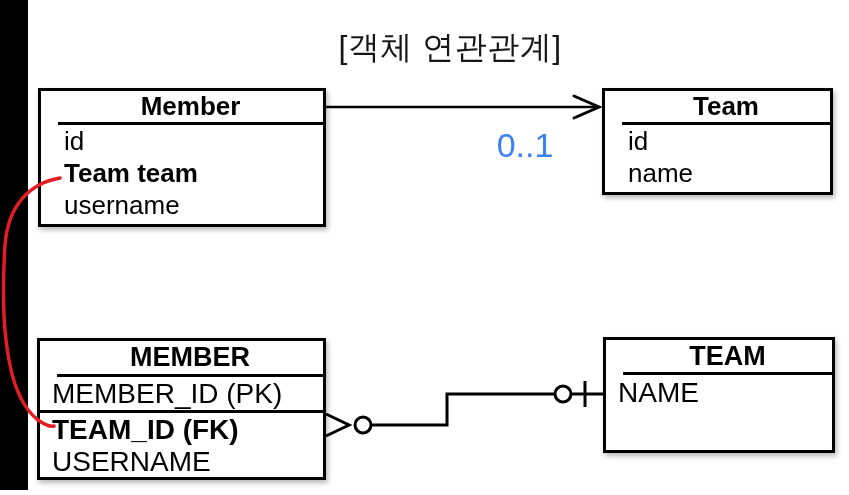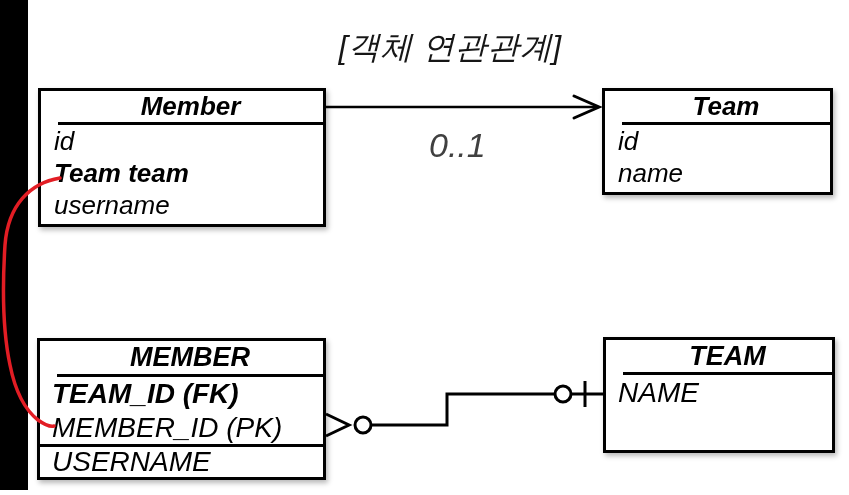--- a/index.html
+++ b/index.html
@@ -1,48 +1,48 @@
 <!DOCTYPE html>
 <html><head>
 <meta charset="utf-8">
 <style>
   html,body { margin:0; padding:0; background:#ffffff; }
   .canvas {
     position:relative; width:849px; height:490px; background:#ffffff;
-    font-family:"Liberation Sans", sans-serif; color:#000; overflow:hidden;font-style:italic;
+    font-family:"Liberation Sans", sans-serif; color:#000; overflow:hidden;
   }
   .left-bar { position:absolute; left:0; top:0; width:28px; height:495px; background:#000; }
   .title { position:absolute; font-size:32px; color:#161616; text-align:center; white-space:nowrap; letter-spacing:0.5px; }
   .title-object { left:290px; top:26px; width:320px; }
   .title-table  { left:280px; top:281px; width:370px; }
 
   .box { position:absolute; background:#fff; border:3px solid #000; box-shadow:2px 3px 5px rgba(0,0,0,0.28); box-sizing:content-box; }
   .box-header { border-bottom:3px solid #000; font-weight:bold; text-align:center; white-space:nowrap; overflow:hidden;margin-left:17px; }
-  .row { padding-left:13px; white-space:nowrap; overflow:hidden; }
+  .row { padding-left:23px; white-space:nowrap; overflow:hidden; }
   .bold { font-weight:bold; }
 
   
   .member-object { left:38px; top:88px; width:282px; height:133px; }
   .team-object   { left:602px; top:88px; width:225px; height:101px; }
   .member-object .box-header, .team-object .box-header { height:31px; line-height:31px; font-size:26px; }
   .member-object .row, .team-object .row { height:32px; line-height:32px; font-size:26px; }
 
   
   .member-table { left:37px; top:338px; width:283px; height:136px; }
   .team-table   { left:603px; top:337px; width:226px; height:110px; }
   .member-table .box-header { height:33px; line-height:33px; font-size:27px; }
   .team-table .box-header   { height:32px; line-height:32px; font-size:27px; }
   .member-table .row, .team-table .row { font-size:28px; padding-left:12px; }
   .member-table .r1 { height:33px; line-height:33px; border-bottom:3px solid #000; }
   .member-table .r2 { height:34px; line-height:34px; }
   .member-table .r3 { height:30px; line-height:30px; }
   .team-table .r1 { height:37px; line-height:37px; border-bottom:3px solid #000; }
   .team-table .r2 { height:35px; line-height:35px; }
 
-  .mult-label { position:absolute; left:429px; top:126px; width:140px; font-size:34px; font-weight:300; color:#404040; }
+  .mult-label { position:absolute; left:455px; top:126px; width:140px; text-align:center; font-size:34px; font-weight:300; color:#3b82f6; }
 
   svg.overlay { position:absolute; left:0; top:0; width:849px; height:495px; pointer-events:none; }
 </style>
 </head>
 <body>
 
 <div class="canvas">
 
   <div class="left-bar"></div>
 
@@ -58,22 +58,22 @@
   <div class="box team-object">
     <div class="box-header">Team</div>
     <div class="row">id</div>
     <div class="row">name</div>
   </div>
 
   <div class="mult-label">0..1</div>
 
   <div class="box member-table">
     <div class="box-header">MEMBER</div>
+    <div class="row r1">MEMBER_ID (PK)</div>
     <div class="row r2 bold">TEAM_ID (FK)</div>
-    <div class="row r1">MEMBER_ID (PK)</div>
     <div class="row r3">USERNAME</div>
   </div>
 
   <div class="box team-table">
     <div class="box-header">TEAM</div>
     <div class="row r2">NAME</div>
   </div>
 
   <svg class="overlay" viewBox="0 0 849 495" xmlns="http://www.w3.org/2000/svg">
 

